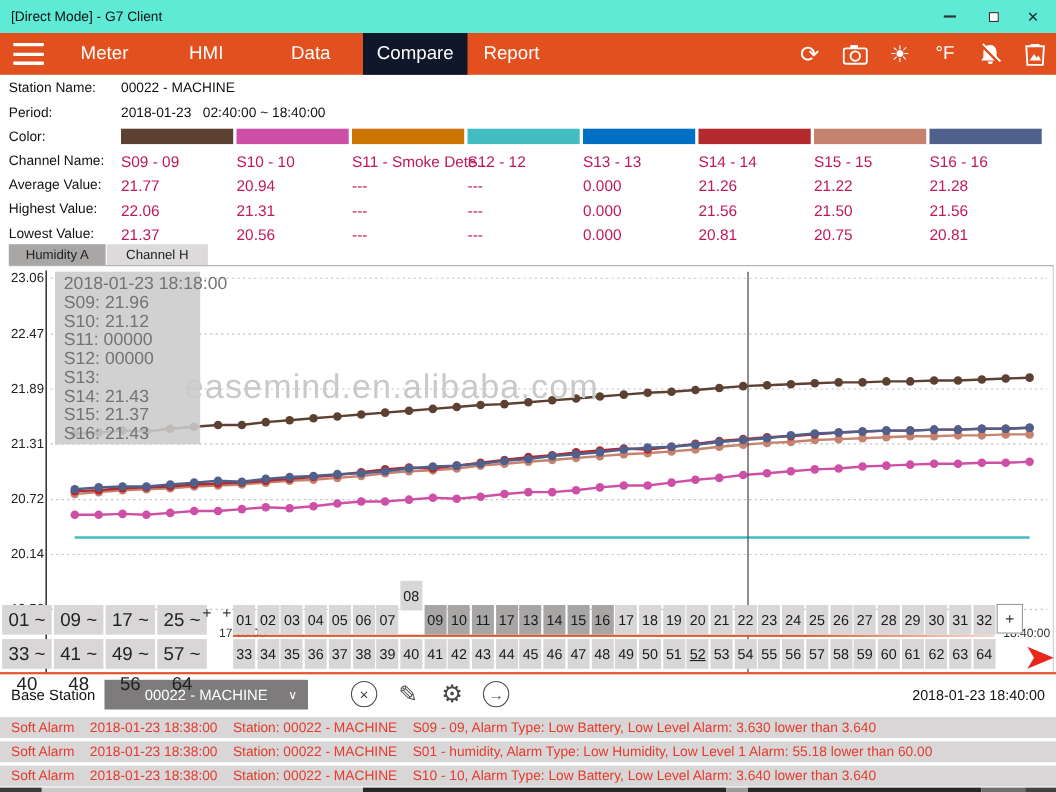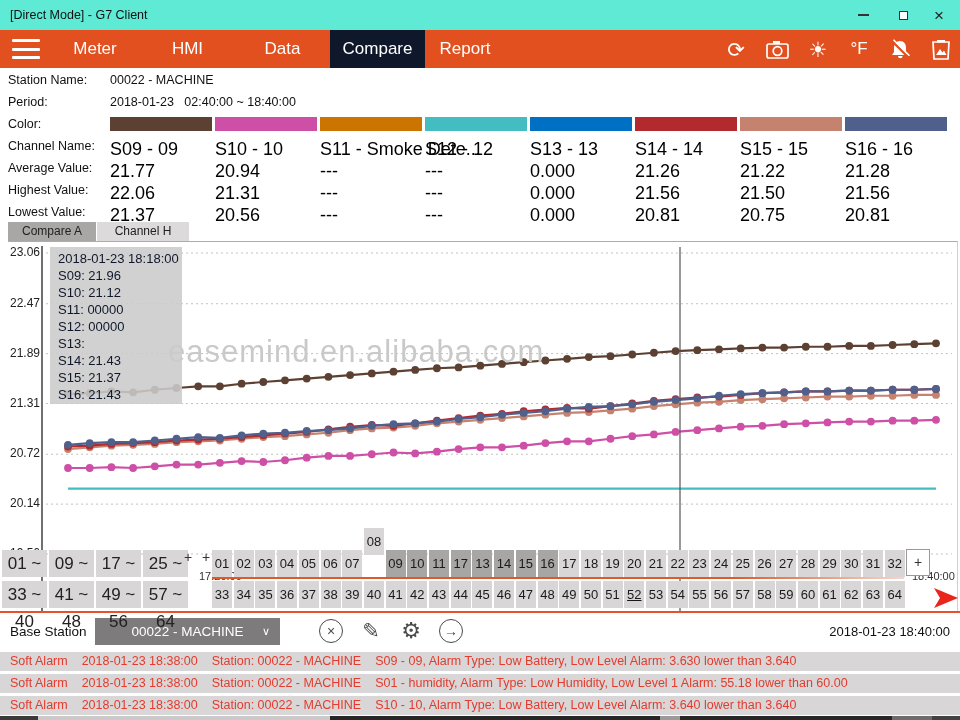--- a/index.html
+++ b/index.html
@@ -25,33 +25,33 @@
   #nav-icons { position:absolute; right:6px; top:0; height:38px; display:flex; align-items:center; gap:15px; }
   .nav-ico { width:26px; height:26px; display:flex; align-items:center; justify-content:center; color:#fff; cursor:pointer; }
   .glyph-big { font-size:21px; line-height:1; color:#fff; }
   .deg-f { font-size:17px; color:#fff; }
 
   
   .info-label { position:absolute; left:8px; font-size:12.5px; color:#111; }
   .info-value { position:absolute; font-size:12.5px; color:#111; white-space:pre; }
   #swatches { position:absolute; left:110px; top:117px; display:flex; gap:3px; }
   .swatch { width:102px; height:14px; }
-  .stat-cell { position:absolute; font-size:18px; color:#000000; white-space:nowrap; }
+  .stat-cell { position:absolute; font-size:14px; color:#be185d; white-space:nowrap; }
 
   
   .chan-tab { position:absolute; top:222px; height:19px; line-height:19px; text-align:center; font-size:12px; color:#222; cursor:pointer; }
   #tab-a { left:8px; width:88px; background:#A9A6A6; }
   #tab-h { left:97px; width:92px; background:#DCDADA; }
 
   
   #chart-panel { position:absolute; left:8px; top:241px; width:950px; height:370px; background:#fff; border-top:1px solid #ACACAC; border-right:1px solid #CFCFCF; }
   .ylab { position:absolute; left:0; width:32px; text-align:right; font-size:12px; color:#222; }
   #watermark { position:absolute; left:160px; top:92px; font-size:31px; color:#C9C9C9; letter-spacing:1px; z-index:2; }
   #tooltip { position:absolute; left:42px; top:5px; width:132px; height:157px; background:rgba(203,203,203,0.88); padding:3px 8px; z-index:4; }
-  #tooltip div { font-size:13px; color:#0f172a; line-height:17px; white-space:nowrap; }
+  #tooltip div { font-size:16px; color:#737373; line-height:17px; white-space:nowrap; }
   #chart-svg { position:absolute; left:0; top:0; z-index:1; }
 
   
   .grp-btn { position:absolute; width:45px; height:27px; background:#D8D6D6; font-size:17px; text-align:center; line-height:27px; color:#222; z-index:5; cursor:pointer; }
   .num-btn { position:absolute; width:20px; height:27px; background:#D8D6D6; font-size:13px; text-align:center; line-height:27px; color:#1a1a1a; z-index:5; cursor:pointer; }
   .num-btn.sel { background:#A8A5A5; }
   .plus-mark { position:absolute; font-size:14px; color:#333; z-index:5; cursor:pointer; }
   #plus-box { position:absolute; left:906px; top:549px; width:24px; height:27px; background:#fff; border:1px solid #999; text-align:center; line-height:25px; font-size:14px; color:#333; z-index:6; cursor:pointer; }
   .axis-time { position:absolute; font-size:11px; color:#333; z-index:4; }
   #axis-line-1 { position:absolute; left:212px; top:577px; width:692px; height:2px; z-index:4;
@@ -189,21 +189,21 @@
         <span class="stat-cell" style="left: 215px; top: 205px;">20.56</span>
         <span class="stat-cell" style="left: 320px; top: 205px;">---</span>
         <span class="stat-cell" style="left: 425px; top: 205px;">---</span>
         <span class="stat-cell" style="left: 530px; top: 205px;">0.000</span>
         <span class="stat-cell" style="left: 635px; top: 205px;">20.81</span>
         <span class="stat-cell" style="left: 740px; top: 205px;">20.75</span>
         <span class="stat-cell" style="left: 845px; top: 205px;">20.81</span>
       </div>
   </div>
 
-  <div class="chan-tab" id="tab-a">Compare A</div>
+  <div class="chan-tab" id="tab-a">Humidity A</div>
   <div class="chan-tab" id="tab-h">Channel H</div>
 
   <div id="chart-panel">
     <svg id="chart-svg" width="950" height="370" viewBox="0 0 950 370">
         <line x1="38" y1="11" x2="944" y2="11" stroke="#C2C2C2" stroke-width="1" stroke-dasharray="2 3"></line>
         <line x1="38" y1="61.73999999999999" x2="944" y2="61.73999999999999" stroke="#C2C2C2" stroke-width="1" stroke-dasharray="2 3"></line>
         <line x1="38" y1="111.61999999999983" x2="944" y2="111.61999999999983" stroke="#C2C2C2" stroke-width="1" stroke-dasharray="2 3"></line>
         <line x1="38" y1="161.5" x2="944" y2="161.5" stroke="#C2C2C2" stroke-width="1" stroke-dasharray="2 3"></line>
         <line x1="38" y1="212.23999999999998" x2="944" y2="212.23999999999998" stroke="#C2C2C2" stroke-width="1" stroke-dasharray="2 3"></line>
         <line x1="38" y1="262.11999999999983" x2="944" y2="262.11999999999983" stroke="#C2C2C2" stroke-width="1" stroke-dasharray="2 3"></line>

